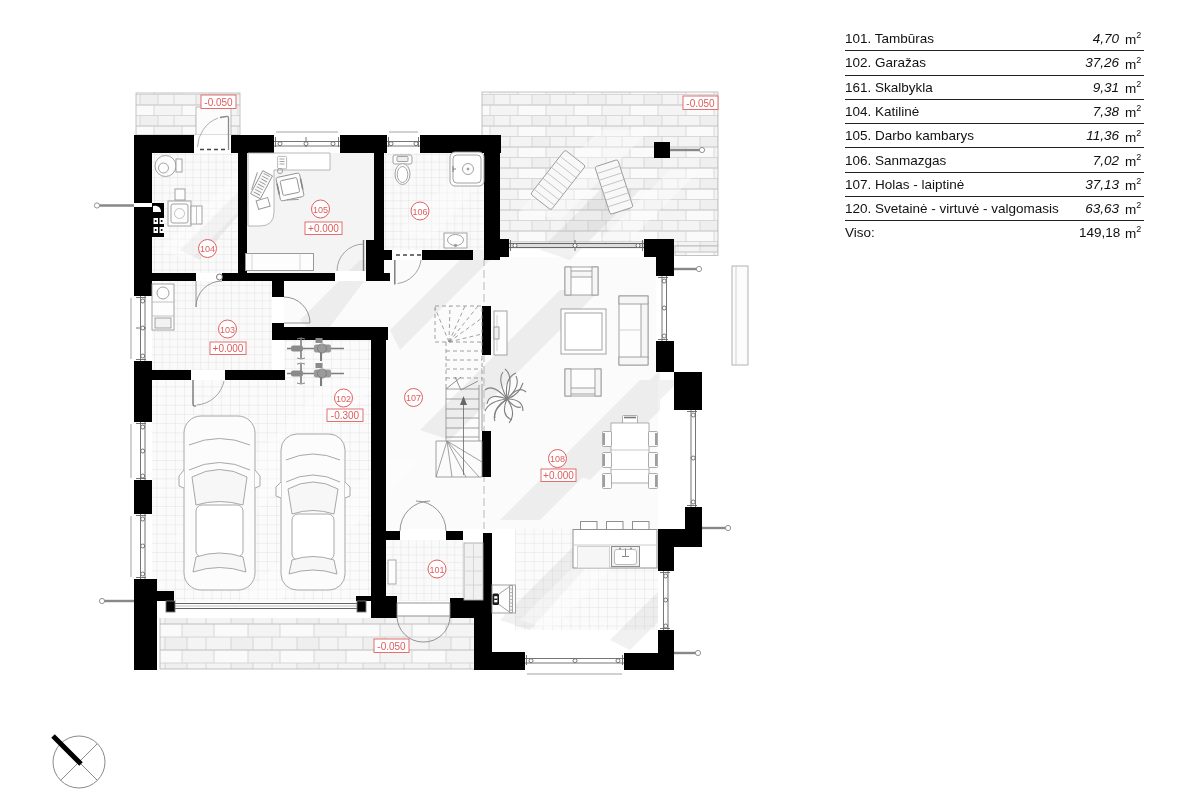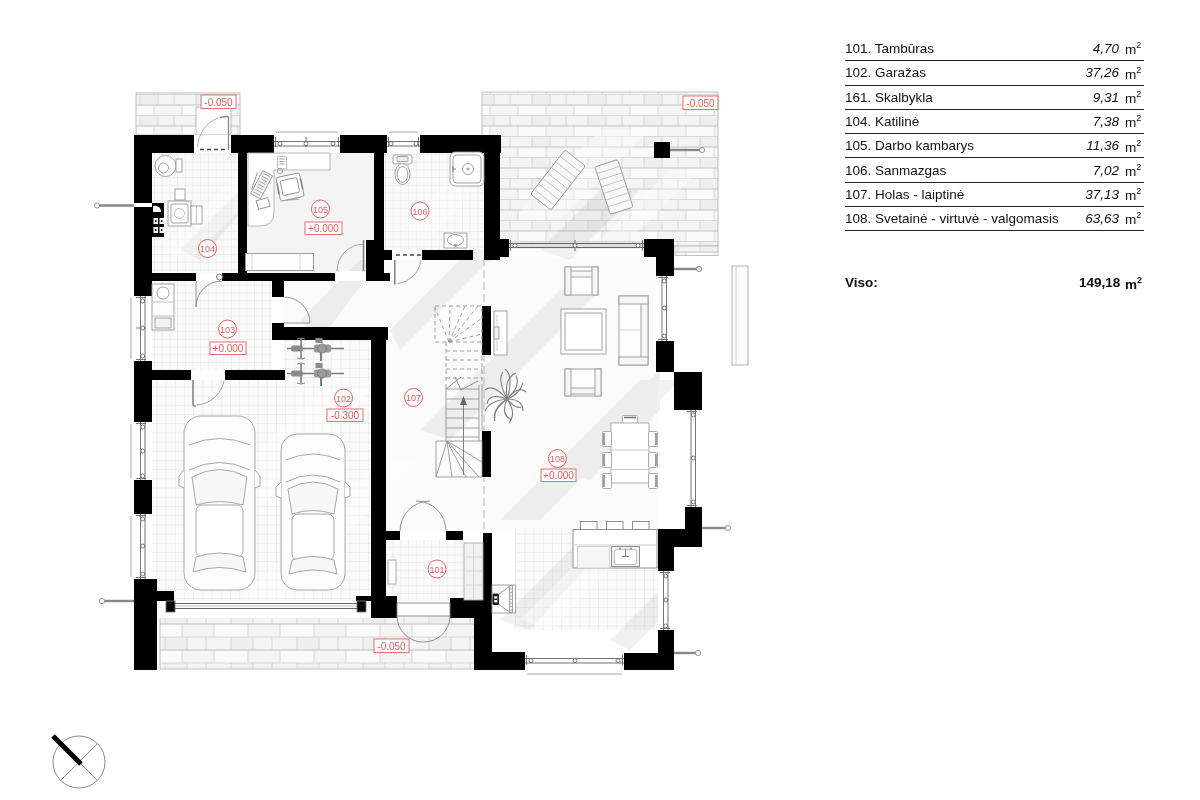--- a/index.html
+++ b/index.html
@@ -1,24 +1,24 @@
 <!DOCTYPE html>
 <html><head>
 <meta charset="utf-8">
 <style>
   html,body{margin:0;padding:0;background:#fff;}
   #page{position:relative;width:1200px;height:800px;background:#fff;overflow:hidden;
         font-family:"Liberation Sans", sans-serif;}
-  #tbl{position:absolute;left:845px;top:37px;width:299px;font-size:13.5px;color:#111;}
+  #tbl{position:absolute;left:845px;top:27px;width:299px;font-size:13.5px;color:#111;}
   .row{display:flex;align-items:center;height:23.3px;border-bottom:1px solid #222;}
   .row .nm{flex:1;}
   .row .vl{text-align:right;font-style:italic;}
   .row .m2{width:19px;margin-left:6px;}
   sup{font-size:9px;}
-  .viso{display:flex;align-items:flex-start;height:22px;font-weight:bold;margin-top:44px;}
+  .viso{display:flex;align-items:center;height:22px;font-weight:normal;}
   .viso .nm{flex:1;}
   .viso .vl{text-align:right;}
   .viso .m2{width:19px;margin-left:1px;}
 </style>
 </head>
 <body>
 <div id="page">
 
 <svg id="plan" width="1200" height="800" viewBox="0 0 1200 800" style="position:absolute;left:0;top:0;">
 <defs>
@@ -673,21 +673,21 @@
         <span class="nm">106. Sanmazgas</span>
         <span class="vl">7,02</span>
         <span class="m2">m<sup>2</sup></span>
       </div>
   <div class="row">
         <span class="nm">107. Holas - laiptinė</span>
         <span class="vl">37,13</span>
         <span class="m2">m<sup>2</sup></span>
       </div>
   <div class="row">
-        <span class="nm">108. Svetainė - virtuvė - valgomasis</span>
+        <span class="nm">120. Svetainė - virtuvė - valgomasis</span>
         <span class="vl">63,63</span>
         <span class="m2">m<sup>2</sup></span>
       </div>
   <div class="viso">
         <span class="nm">Viso:</span>
         <span class="vl">149,18&nbsp;</span>
         <span class="m2">m<sup>2</sup></span>
       </div>
 </div>
 </div>

